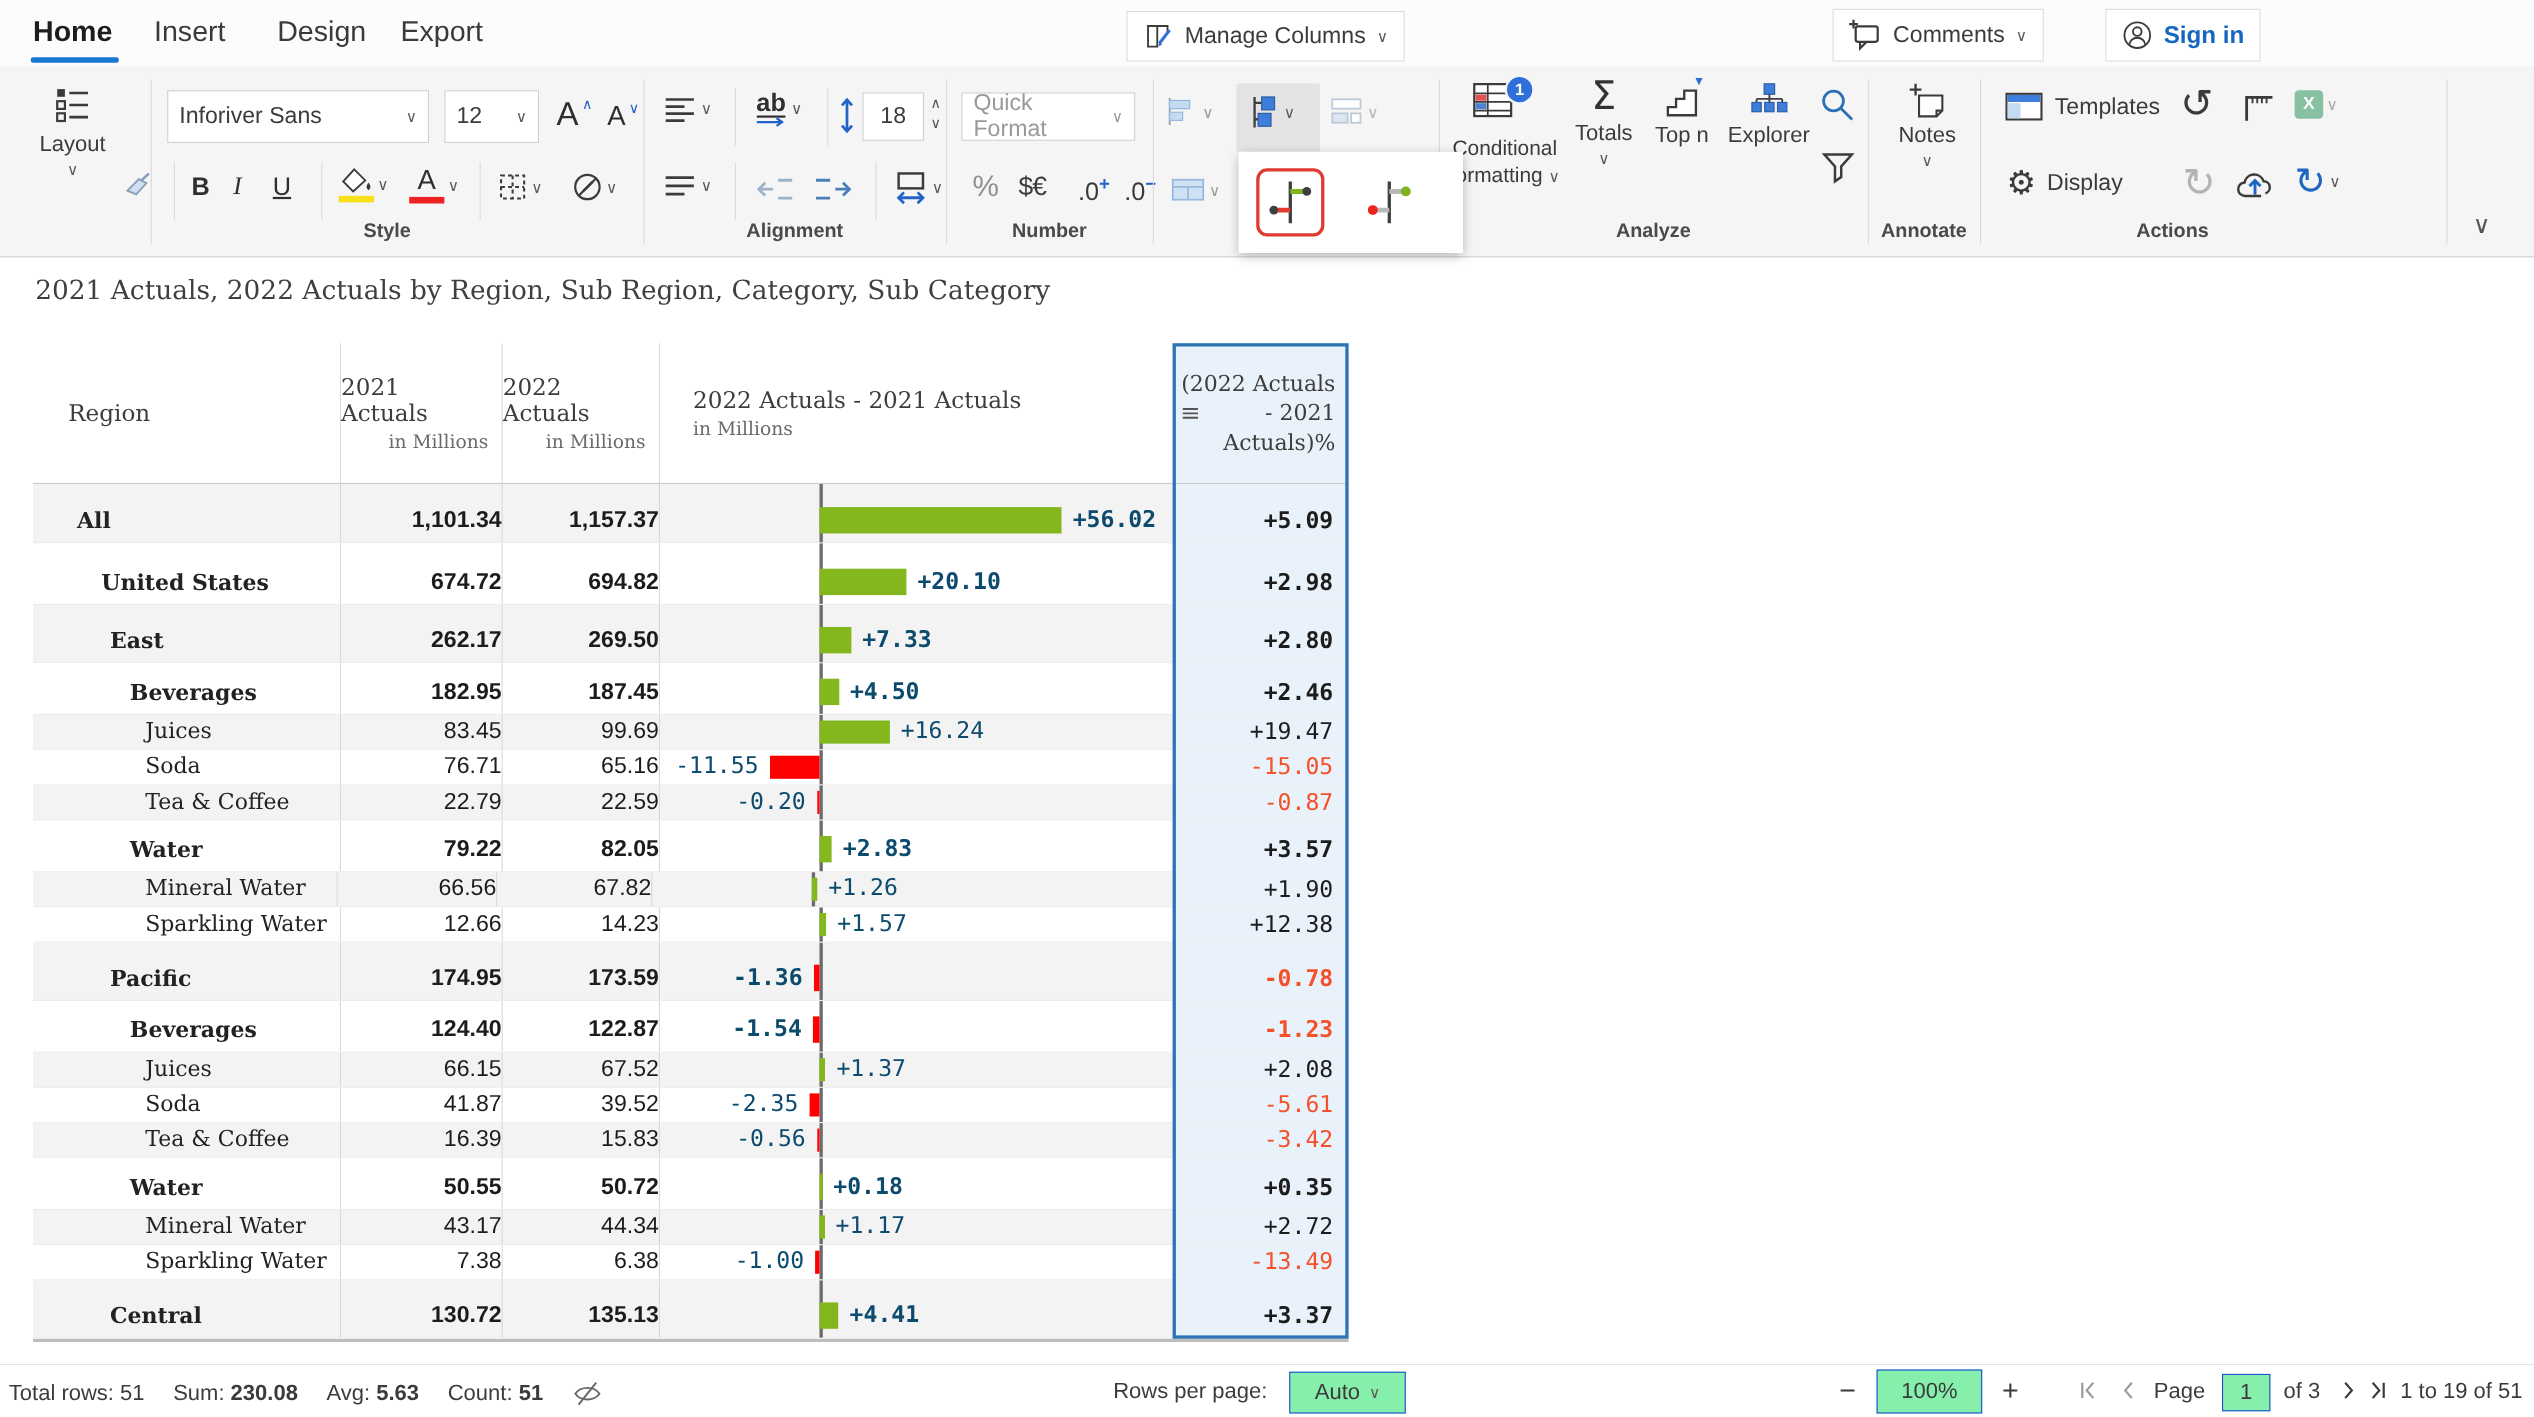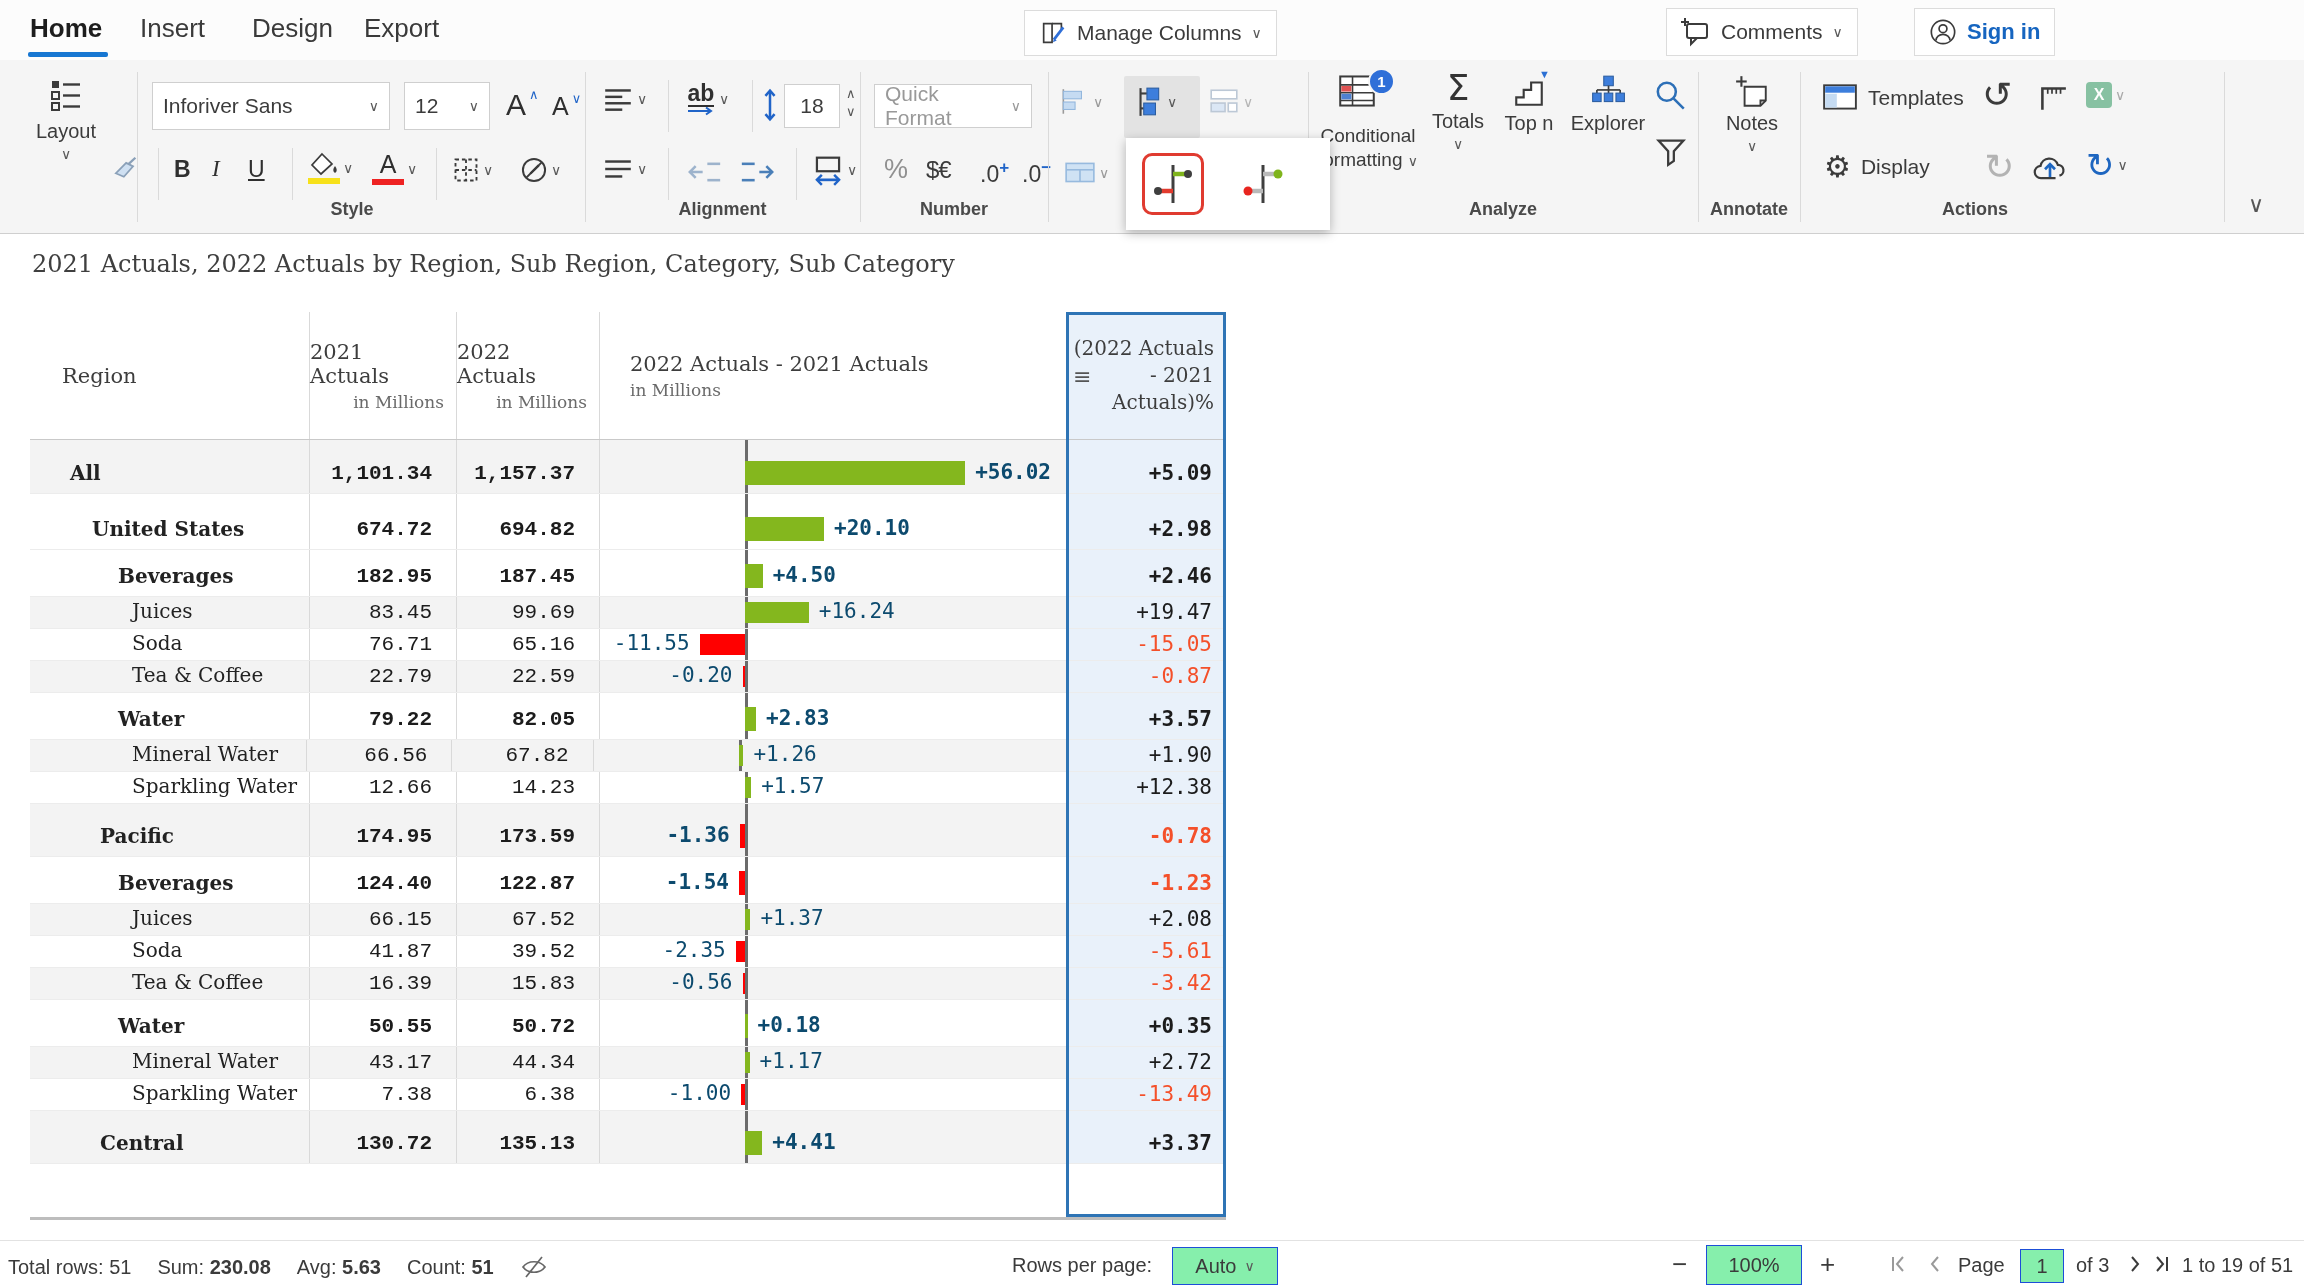--- a/index.html
+++ b/index.html
@@ -50,21 +50,21 @@
   .h-num{display:flex;flex-direction:column;justify-content:center;align-items:flex-end;padding-right:12px;border-right:1px solid #d9d9d9}
   .h-num .main,.h-var .main{font-size:21px}
   .h-num .sub,.h-var .sub{font-size:17px;color:#6a6a6a;margin-top:4px}
   .h-var{display:flex;flex-direction:column;justify-content:center;align-items:flex-start;padding-left:30px}
   .h-pct{position:relative;display:flex;flex-direction:column;justify-content:center;align-items:flex-end;
          padding-right:12px;font-size:20px;line-height:27px;background:var(--selcol-bg)}
   .hamburger{position:absolute;left:7px;top:50%;transform:translateY(-50%);font-size:22px;color:#555}
   .trow{display:flex;border-bottom:1px solid #ececec;box-sizing:border-box}
   .trow>div{box-sizing:border-box;display:flex;align-items:flex-end}
   .c-region{font-family:"DejaVu Serif",serif;font-size:20px;color:#222;border-right:1px solid #d9d9d9;padding-bottom:5px}
-  .c-num{justify-content:flex-end;padding-right:24px;font-family:Liberation Mono, monospace;font-size:21px;color:#1c1c1c;border-right:1px solid #d9d9d9;padding-bottom:4px}
+  .c-num{justify-content:flex-end;padding-right:0;font-family:Liberation Sans, sans-serif;font-size:21px;color:#1c1c1c;border-right:1px solid #d9d9d9;padding-bottom:4px}
   .parent .c-region,.parent .c-num,.parent .c-pct,.parent .vlabel{font-weight:bold}
   .parent>div{padding-bottom:8px}
   .c-var{position:relative}
   .c-var::before{content:"";position:absolute;left:145px;top:0;bottom:0;width:3px;background:#6b6b6b}
   .vbar{position:absolute;bottom:5px;height:21px}
   .parent .vbar{height:24px;bottom:8px}
   .vbar.pos{background:var(--bar-pos)}.vbar.neg{background:var(--bar-neg)}
   .vlabel{position:absolute;bottom:5px;font-family:"DejaVu Sans Mono",monospace;font-size:21px;color:#0c4a6e}
   .parent .vlabel{bottom:9px}
   .c-pct{justify-content:flex-end;padding-right:14px;background:var(--selcol-bg);font-family:"DejaVu Sans Mono",monospace;font-size:21px;padding-bottom:4px}
@@ -514,20 +514,32 @@
           <span>United States</span>
         </div>
         <div class="c-num w-c1">674.72</div>
         <div class="c-num w-c2">694.82</div>
         <div class="c-var w-var">
           <div class="vbar pos" style="width: 78.993px; left: 145px;"></div>
           <span class="vlabel" style="left: 233.993px;">+20.10</span>
         </div>
         <div class="c-pct w-pct" style="color: rgb(28, 28, 28);">+2.98</div>
       </div>
+      <div class="trow parent" style="height: 53px; background: rgb(243, 243, 243);">
+        <div class="c-region w-region" style="padding-left: 70px;">
+          <span>East</span>
+        </div>
+        <div class="c-num w-c1">262.17</div>
+        <div class="c-num w-c2">269.50</div>
+        <div class="c-var w-var">
+          <div class="vbar pos" style="width: 28.8069px; left: 145px;"></div>
+          <span class="vlabel" style="left: 183.807px;">+7.33</span>
+        </div>
+        <div class="c-pct w-pct" style="color: rgb(28, 28, 28);">+2.80</div>
+      </div>
       <div class="trow parent" style="height: 47px; background: rgb(255, 255, 255);">
         <div class="c-region w-region" style="padding-left: 88px;">
           <span>Beverages</span>
         </div>
         <div class="c-num w-c1">182.95</div>
         <div class="c-num w-c2">187.45</div>
         <div class="c-var w-var">
           <div class="vbar pos" style="width: 17.685px; left: 145px;"></div>
           <span class="vlabel" style="left: 172.685px;">+4.50</span>
         </div>

